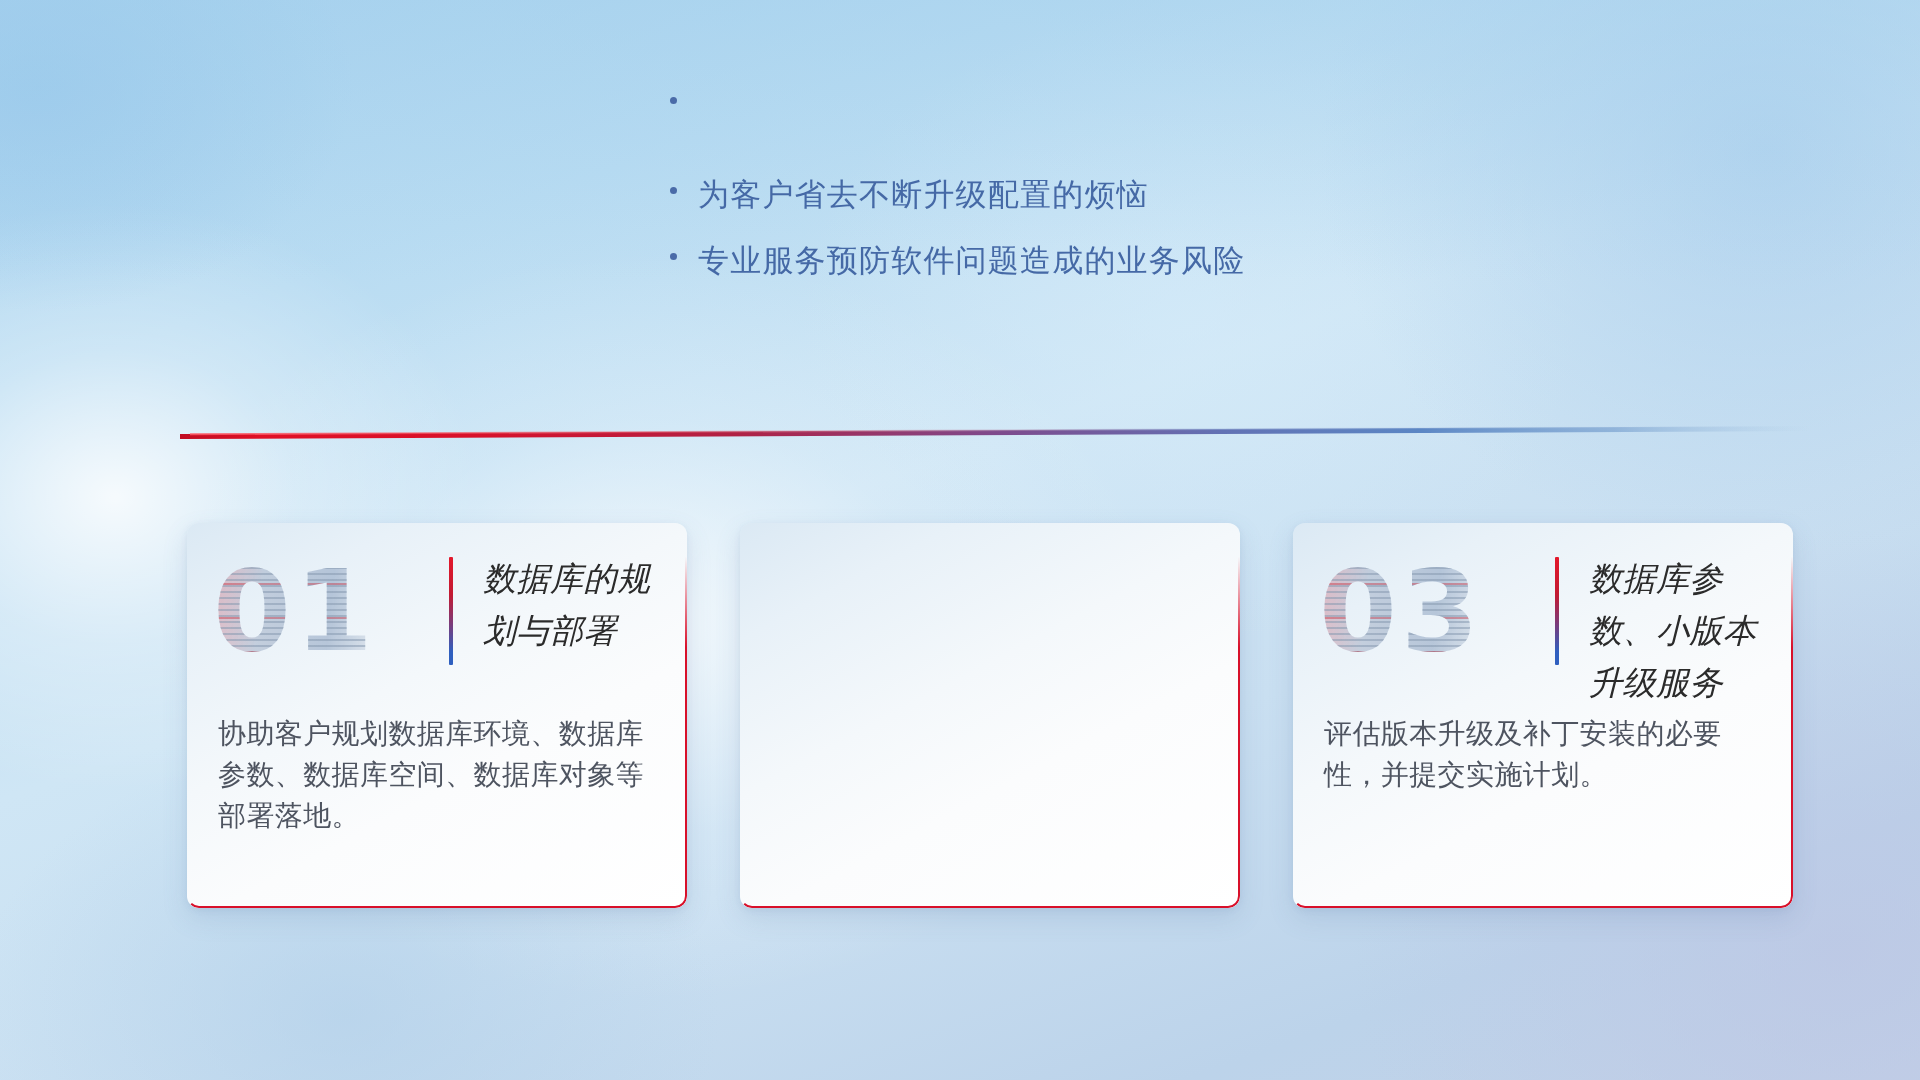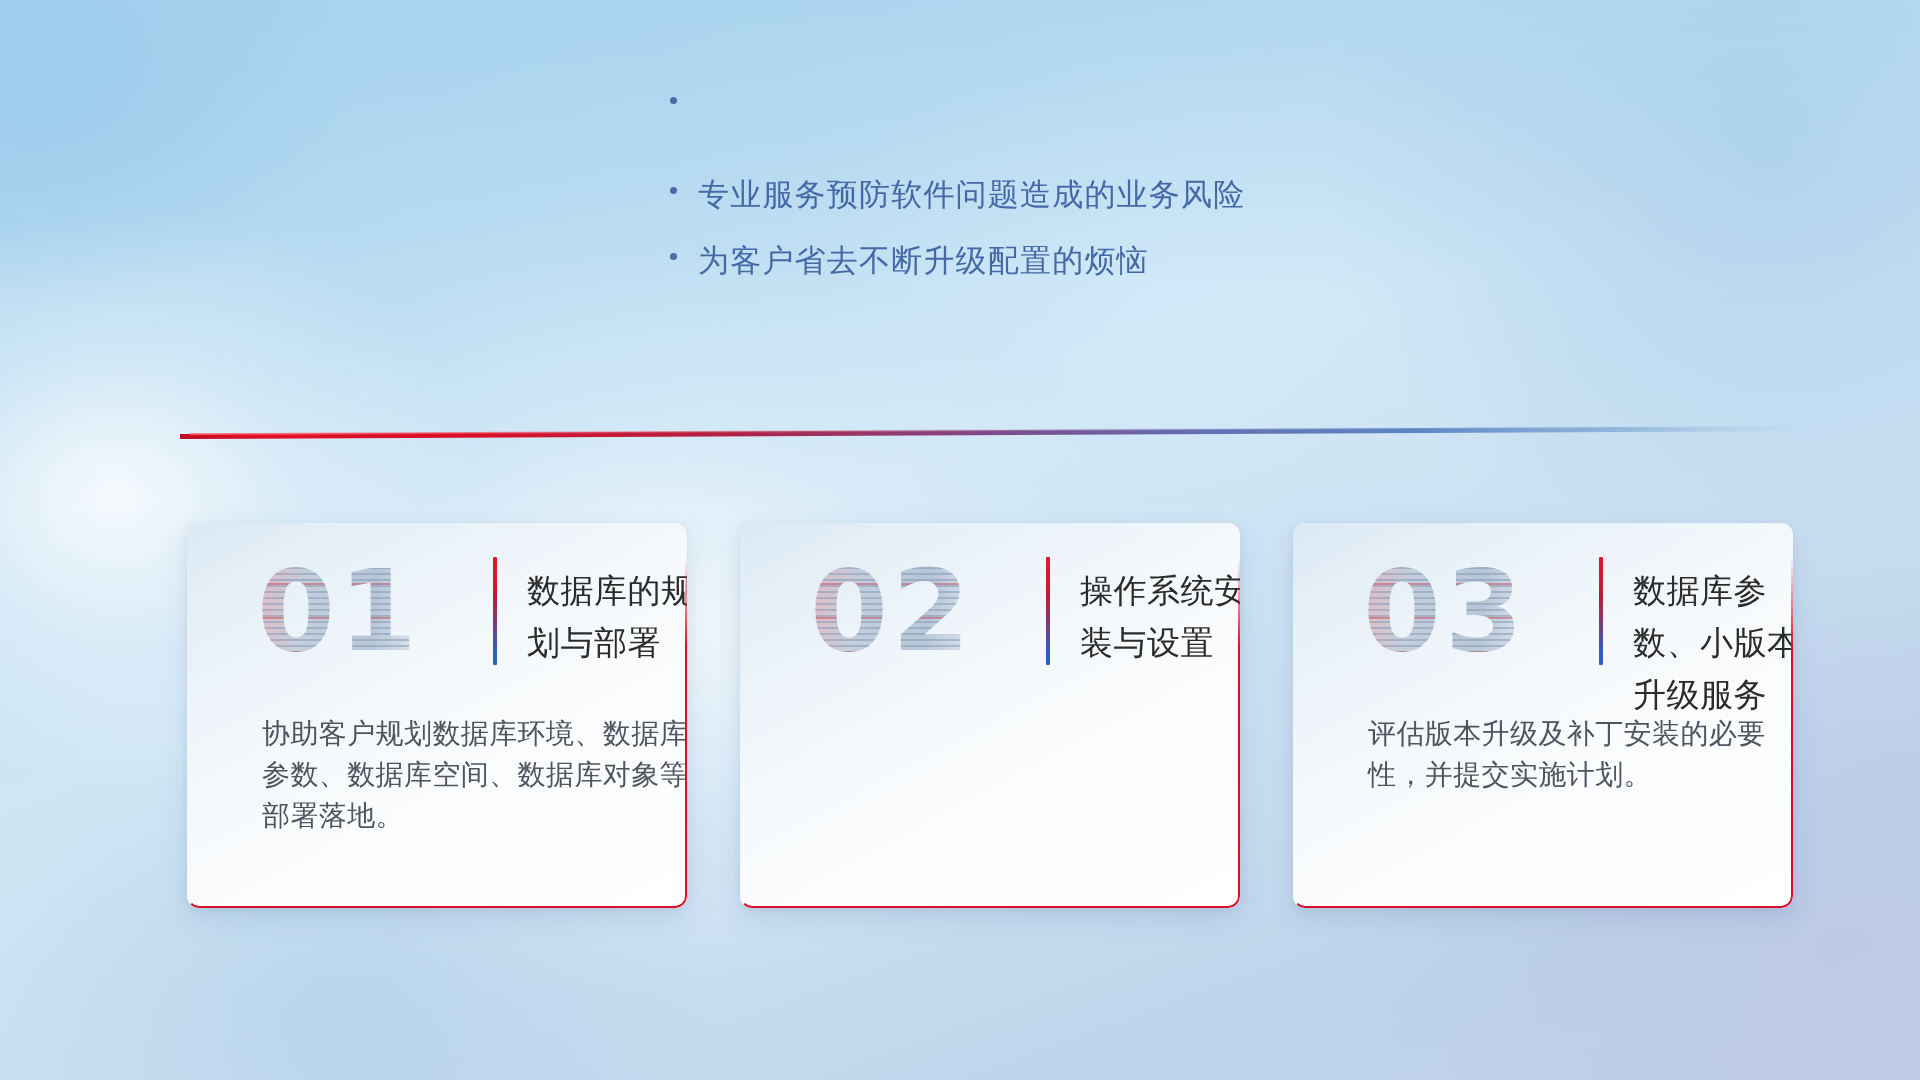--- a/index.html
+++ b/index.html
@@ -59,21 +59,21 @@
   }
   .card-accent {
     position:absolute; inset:0; border-radius:12px; pointer-events:none;
     border-right:2.5px solid #d8102a;
     border-bottom:2.5px solid #d8102a;
     border-top:2.5px solid transparent;
     border-left:2.5px solid transparent;
     -webkit-mask-image:linear-gradient(200deg, rgba(0,0,0,0) 6%, rgba(0,0,0,1) 22%);
             mask-image:linear-gradient(200deg, rgba(0,0,0,0) 6%, rgba(0,0,0,1) 22%);
   }
-  .card-inner { position:absolute; inset:0; border-radius:12px; overflow:hidden;margin-left:44px; }
+  .card-inner { position:absolute; inset:0; border-radius:12px; overflow:hidden; }
 
   .card-head { position:absolute; left:0; top:26px; width:100%; height:130px; }
 
   
   .ghost-num {
     position:absolute; left:26px; top:0;
     font-size:112px; line-height:124px; font-weight:700;
     letter-spacing:4px;
     font-family:"DejaVu Sans","Liberation Sans",sans-serif;
     color:transparent;
@@ -98,23 +98,24 @@
     -webkit-background-clip:text; background-clip:text;
     opacity:0.9; user-select:none; pointer-events:none;
   }
 
   .title-bar {
     position:absolute; left:262px; top:8px; width:4px; height:108px;
     background:linear-gradient(to bottom,#e3182b 0%, #c21a33 35%, #7b3b7a 62%, #2f5fbf 88%, #2f5fbf 100%);
     border-radius:1px;
   }
   .card-title {
-    position:absolute; left:296px; top:16px; width:200px;
+    position:absolute; left:296px; top:4px; width:200px;
     font-size:33px; line-height:52px; color:#2b2b2b; font-weight:400;
     letter-spacing:0.5px;
+    font-style:italic;
   }
 
   .card-body {
     position:absolute; left:31px; top:190px; width:446px;
     font-size:28px; line-height:41px; color:#4e5460; letter-spacing:0.4px;
   }
 
   #c0 { left:187px; }
   #c1 { left:740px; }
   #c2 { left:1293px; }
@@ -140,28 +141,28 @@
   <div class="bullet-row">
     <span class="bullet-dot">
         <i></i>
       </span>
   </div>
 
   <div class="bullet-row">
     <span class="bullet-dot">
         <i></i>
       </span>
-    <span class="bullet-text">专业服务预防软件问题造成的业务风险</span>
+    <span class="bullet-text">为客户省去不断升级配置的烦恼</span>
   </div>
 
   <div class="bullet-row">
     <span class="bullet-dot">
         <i></i>
       </span>
-    <span class="bullet-text">为客户省去不断升级配置的烦恼</span>
+    <span class="bullet-text">专业服务预防软件问题造成的业务风险</span>
   </div>
 
 </div>
 
 <div id="divider">
   <svg viewBox="0 0 1630 22" preserveAspectRatio="none" aria-hidden="true">
     <defs>
       <linearGradient id="divgrad" x1="0" y1="0" x2="1" y2="0">
         <stop offset="0.00" stop-color="#c00c22"></stop>
         <stop offset="0.05" stop-color="#e01026"></stop>
@@ -195,26 +196,20 @@
         <div class="title-bar"></div>
         <div class="card-title">数据库的规划与部署</div>
       </div>
       <div class="card-body">协助客户规划数据库环境、数据库参数、数据库空间、数据库对象等部署落地。</div>
     </div>
     <div class="card-accent"></div>
   </div>
 
   <div class="card" id="c1">
     <div class="card-inner">
-      <div class="card-head">
-        <div class="ghost-num">02</div>
-        <div class="ghost-num-stripe">02</div>
-        <div class="title-bar"></div>
-        <div class="card-title">操作系统安装与设置</div>
-      </div>
     </div>
     <div class="card-accent"></div>
   </div>
 
   <div class="card" id="c2">
     <div class="card-inner">
       <div class="card-head">
         <div class="ghost-num">03</div>
         <div class="ghost-num-stripe">03</div>
         <div class="title-bar"></div>

